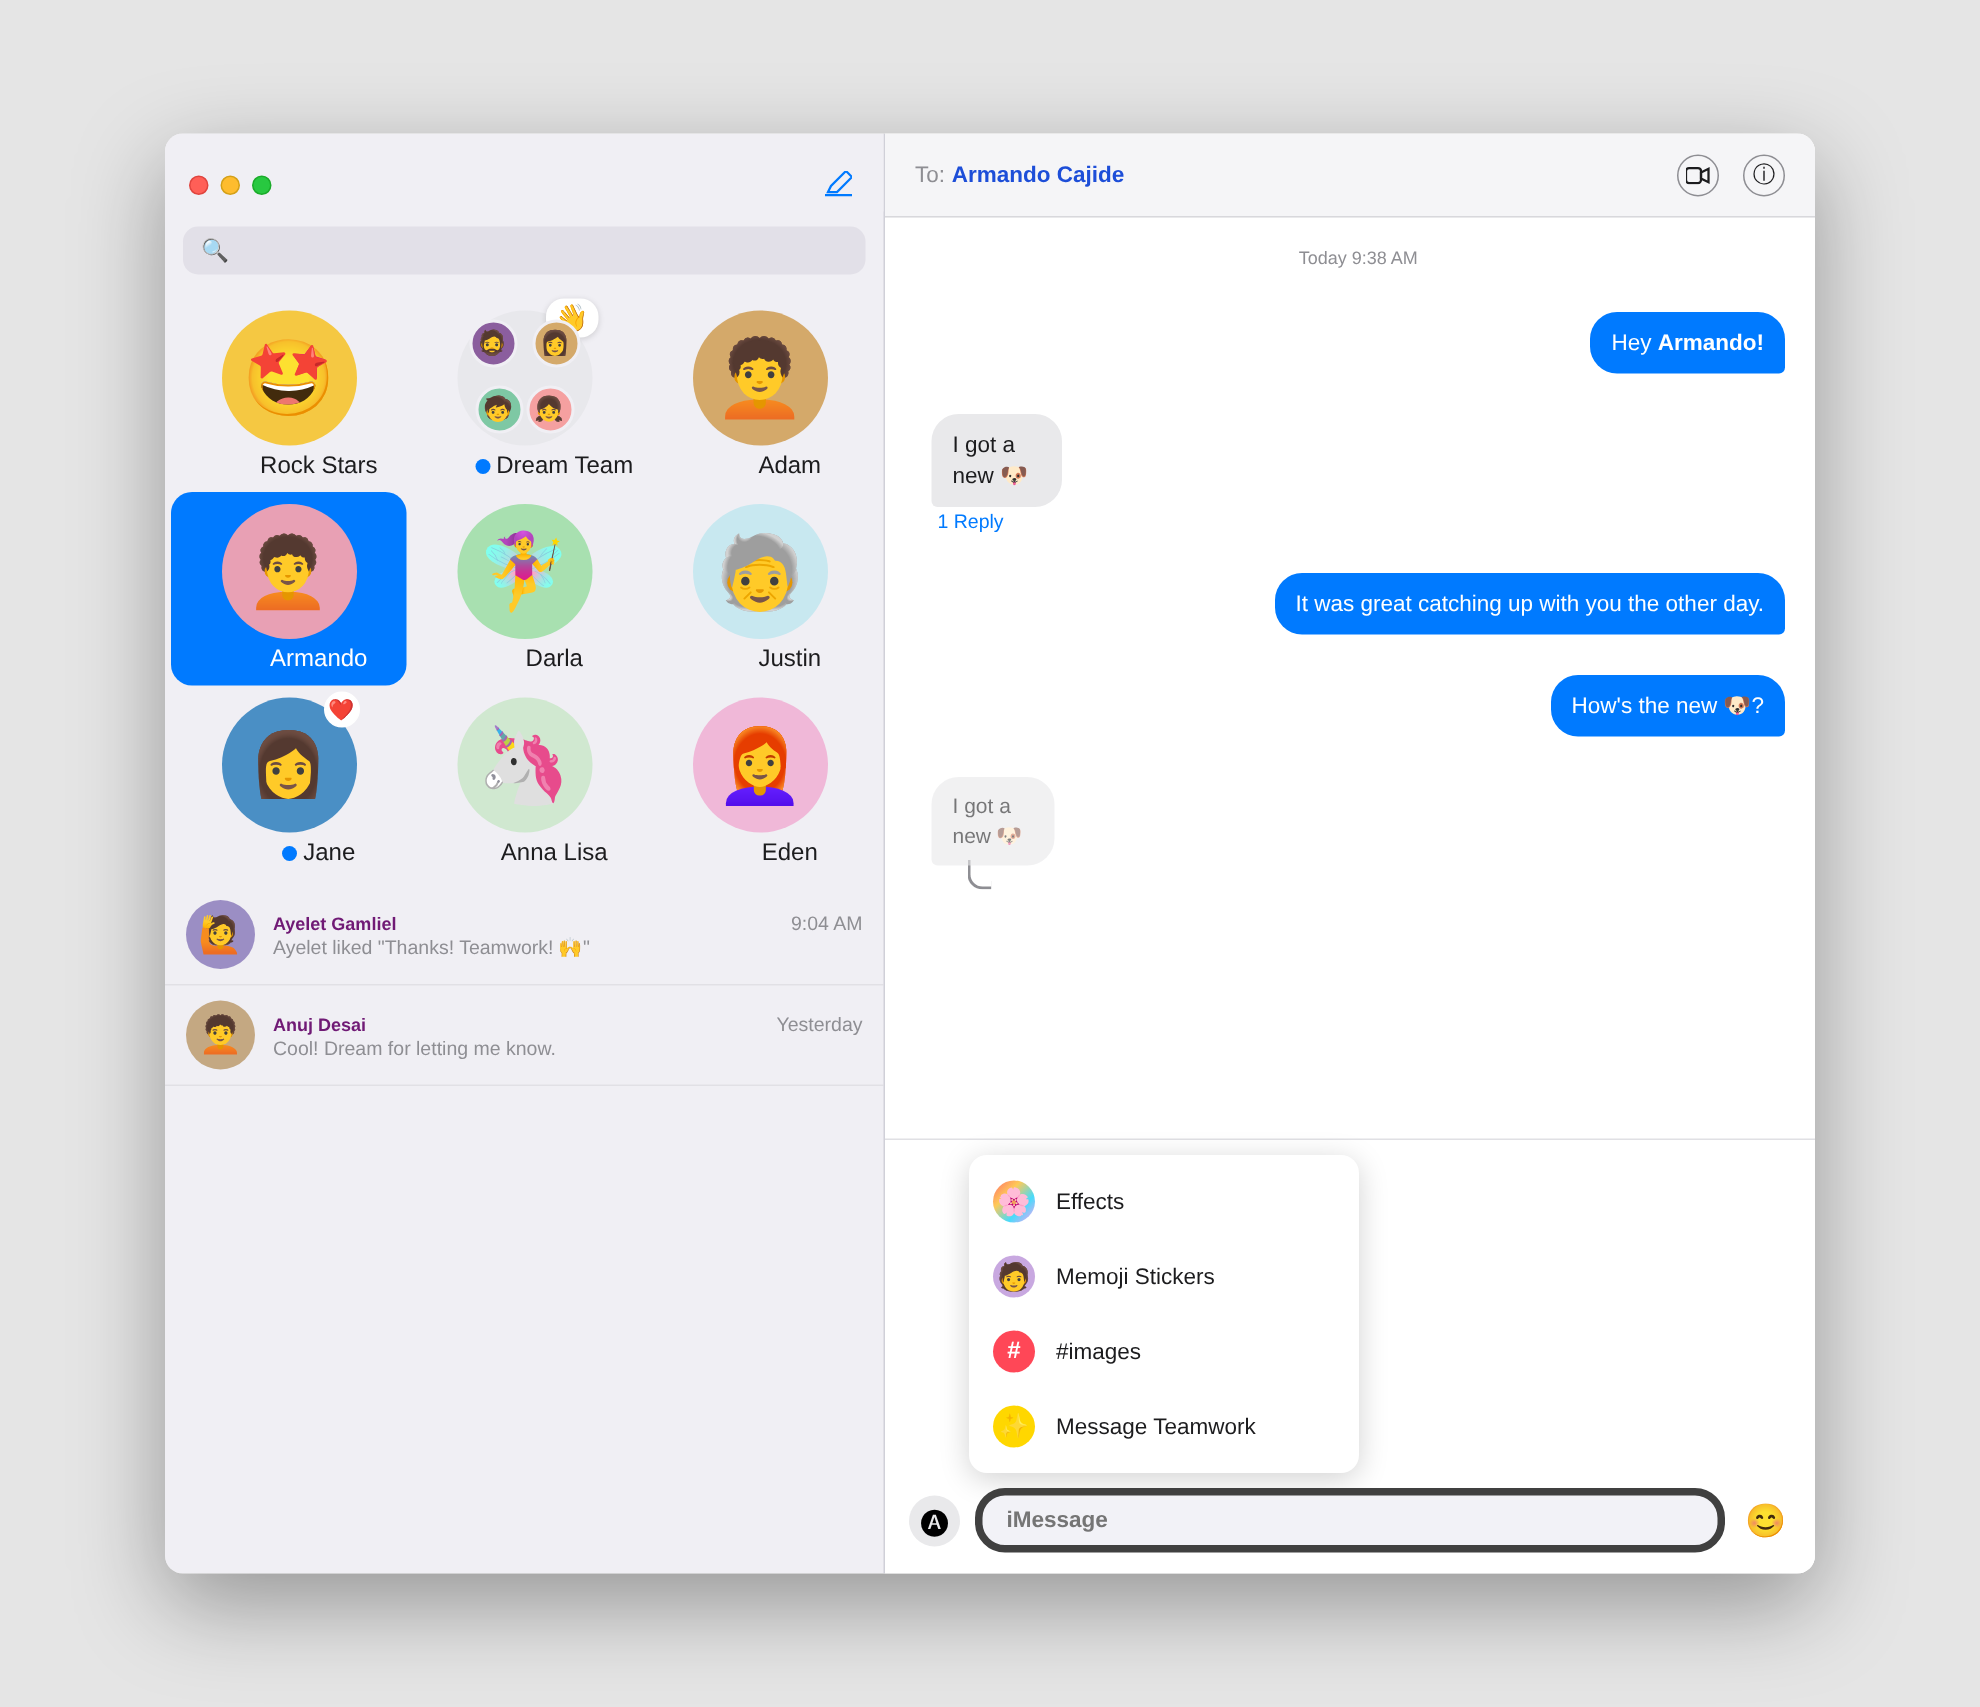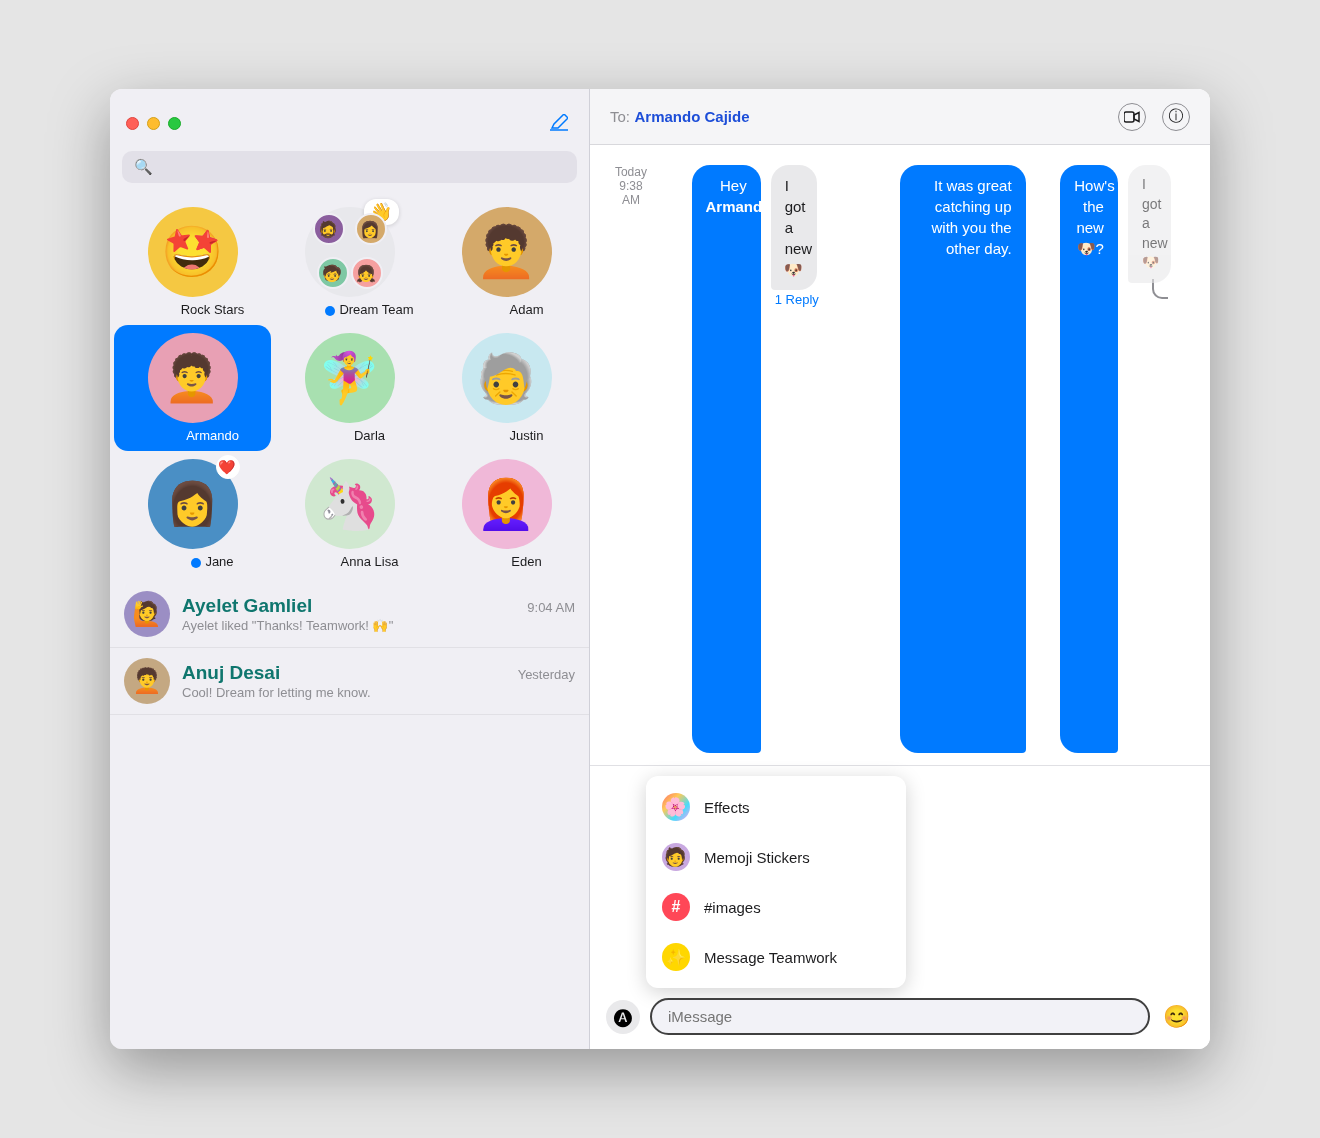--- a/index.html
+++ b/index.html
@@ -94,21 +94,21 @@
     }
     .pin-item.selected {
       background: #007aff;
       border-radius: 14px;
     }
     .pin-item.selected .pin-name {
       color: #fff;
     }
     .pin-name {
       margin-top: 5px;
-      font-size: 13px;
+      font-size: 16px;
       color: #1c1c1e;
       text-align: center;
       margin-left: 40px;
     }
     .unread-dot {
       width: 10px;
       height: 10px;
       background: #007aff;
       border-radius: 50%;
       display: inline-block;
@@ -212,21 +212,21 @@
     }
     .conv-avatar {
       width: 46px; height: 46px;
       border-radius: 50%;
       flex-shrink: 0;
       display: flex; align-items: center; justify-content: center;
       font-size: 24px;
     }
     .conv-content { flex: 1; min-width: 0; }
     .conv-header { display: flex; justify-content: space-between; align-items: baseline; }
-    .conv-name { font-size: 19px; font-weight: 600; color: #0f766e; }
+    .conv-name { font-size: 12px; font-weight: 600; color: #701a75; }
     .conv-time { font-size: 13px; color: #8e8e93; flex-shrink: 0; }
     .conv-preview { font-size: 13px; color: #8e8e93; white-space: nowrap; overflow: hidden; text-overflow: ellipsis; margin-top: 1px; }
     
     .chat-panel {
       flex: 1;
       background: #fff;
       display: flex;
       flex-direction: column;
     }
     .chat-header {
@@ -259,22 +259,23 @@
       color: #1c1c1e;
       cursor: pointer;
       font-size: 14px;
     }
     
     .messages-area {
       flex: 1;
       padding: 20px 20px 10px 20px;
       overflow-y: auto;
       display: flex;
-      flex-direction: row;
-      gap: 10px;
+      flex-direction: column;
+      gap: 25px;
+      margin-left: 11px;
     }
     .timestamp-label {
       text-align: center;
       font-size: 12px;
       color: #8e8e93;
       margin-bottom: 4px;
     }
     .msg-row {
       display: flex;
       margin-bottom: 2px;
@@ -350,26 +351,27 @@
       background: #e9e9eb;
       border-radius: 50%;
       display: flex; align-items: center; justify-content: center;
       cursor: pointer;
       font-size: 16px;
       flex-shrink: 0;
     }
     .msg-input {
       flex: 1;
       background: #f2f2f7;
-      border: 2px solid #404040;
+      border: 5px solid #404040;
       border-radius: 20px;
       padding: 8px 16px;
       font-size: 15px;
       color: #0f172a;
       outline: none;
+      font-weight: bold;
     }
     .emoji-btn {
       width: 34px; height: 34px;
       display: flex; align-items: center; justify-content: center;
       font-size: 22px;
       cursor: pointer;
     }
     
     .wave-badge {
       position: absolute;

